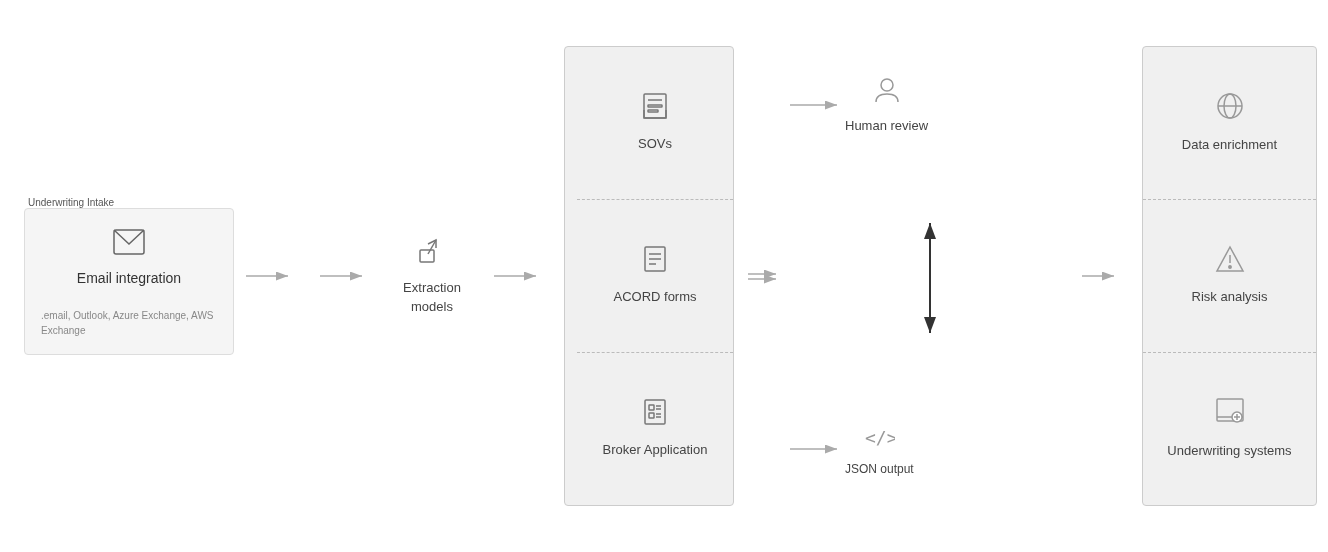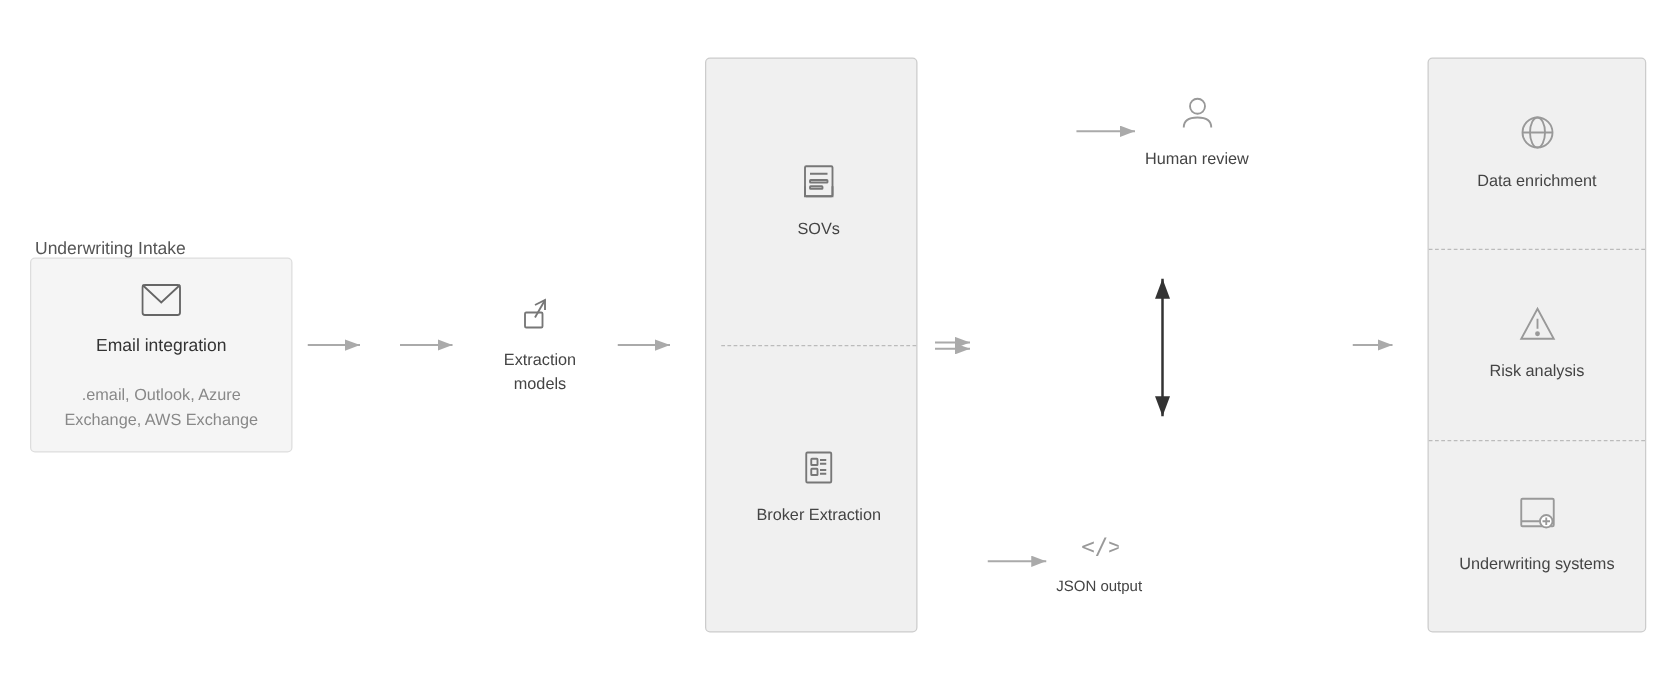--- a/index.html
+++ b/index.html
@@ -23,21 +23,21 @@
 
     
     .section-intake {
       display: flex;
       flex-direction: column;
       align-items: flex-start;
       width: 210px;
       flex-shrink: 0;
     }
     .section-label {
-      font-size: 14px;
+      font-size: 10px;
       color: #555;
       margin-bottom: 0;
       padding-left: 4px;
     }
     .card {
       background: #f5f5f5;
       border: 1px solid #ddd;
       border-radius: 4px;
       padding: 20px 16px 16px;
       display: flex;
@@ -51,23 +51,23 @@
       margin-bottom: 8px;
     }
     .card-title {
       font-size: 14px;
       font-weight: 500;
       color: #333;
       margin-bottom: 22px;
       text-align: center;
     }
     .card-subtitle {
-      font-size: 13px;
+      font-size: 10px;
       color: #888;
-      text-align: center;
+      text-align: left;
       line-height: 1.5;
     }
 
     
     .arrow-connector {
       display: flex;
       align-items: center;
       flex-shrink: 0;
       padding: 0 12px;
     }
@@ -253,47 +253,58 @@
           <line x1="7" y1="8" x2="21" y2="8"></line>
           <rect x="7" y="13" width="14" height="2" rx="0.5"></rect>
           <rect x="7" y="18" width="10" height="2" rx="0.5"></rect>
 
           <path d="M3 18 L3 26 L25 26 L25 18"></path>
         </svg>
       </div>
       <div class="doc-label">SOVs</div>
     </div>
 
+    <div class="doc-item">
+      <div class="doc-icon">
+        <svg width="28" height="28" viewBox="0 0 28 28" fill="none" stroke="#777" stroke-width="1.5">
+          <rect x="4" y="2" width="20" height="24" rx="1"></rect>
+          <line x1="8" y1="9" x2="20" y2="9"></line>
+          <line x1="8" y1="14" x2="20" y2="14"></line>
+          <line x1="8" y1="19" x2="15" y2="19"></line>
+        </svg>
+      </div>
+      <div class="doc-label">ACORD forms</div>
+    </div>
 
     <div class="doc-item">
       <div class="doc-icon">
         <svg width="28" height="28" viewBox="0 0 28 28" fill="none" stroke="#777" stroke-width="1.5">
           <rect x="4" y="2" width="20" height="24" rx="1"></rect>
           <rect x="8" y="7" width="5" height="5" rx="0.5"></rect>
           <line x1="15" y1="8" x2="20" y2="8"></line>
           <line x1="15" y1="11" x2="20" y2="11"></line>
           <rect x="8" y="15" width="5" height="5" rx="0.5"></rect>
           <line x1="15" y1="16" x2="20" y2="16"></line>
           <line x1="15" y1="19" x2="20" y2="19"></line>
         </svg>
       </div>
-      <div class="doc-label">Broker Extraction</div>
+      <div class="doc-label">Broker Application</div>
     </div>
   </div>
 
   <div class="double-arrow-connector">
     <svg width="36" height="20" viewBox="0 0 36 20">
       <line x1="0" y1="8" x2="28" y2="8" stroke="#aaa" stroke-width="1.5" marker-end="url(#arrowhead)"></line>
       <line x1="0" y1="13" x2="28" y2="13" stroke="#aaa" stroke-width="1.5" marker-end="url(#arrowhead2)"></line>
     </svg>
   </div>
 
   <div style="display:flex;flex-direction:column;height:460px;justify-content:space-between;position:relative;width:280px;flex-shrink:0;">
 
-    <div style="display:flex;align-items:center;padding-top:30px;justify-content:center;">
+    <div style="display:flex;align-items:center;padding-top:30px;">
       <svg width="55" height="20" viewBox="0 0 55 20" style="flex-shrink:0;">
         <line x1="0" y1="10" x2="47" y2="10" stroke="#aaa" stroke-width="1.5" marker-end="url(#arrowhead)"></line>
       </svg>
       <div style="display:flex;flex-direction:column;align-items:center;text-align:center;">
         <div style="margin-bottom:8px;">
           <svg width="28" height="30" viewBox="0 0 28 30" fill="none" stroke="#999" stroke-width="1.5">
             <circle cx="14" cy="9" r="6"></circle>
             <path d="M3 26 Q3 18 14 18 Q25 18 25 26"></path>
           </svg>
         </div>

